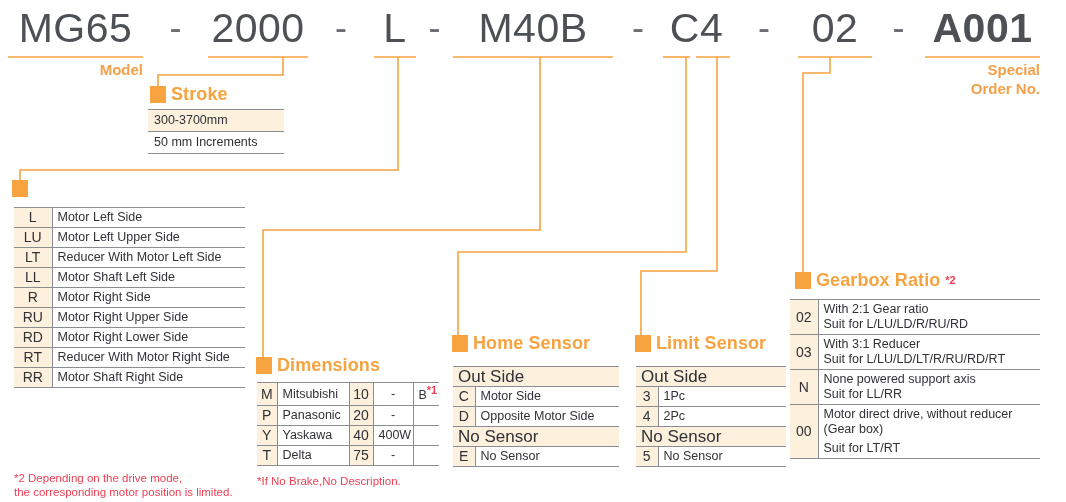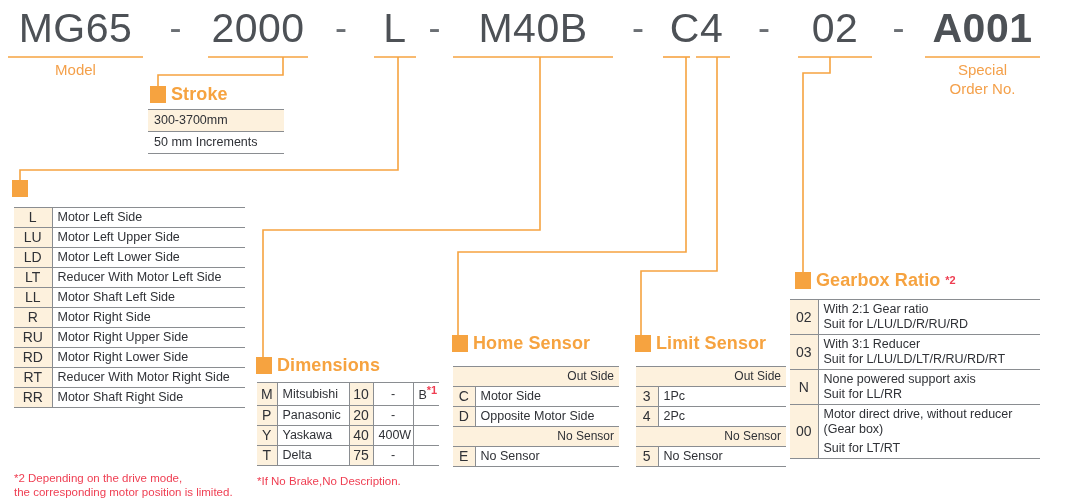--- a/index.html
+++ b/index.html
@@ -35,22 +35,22 @@
     line-height:52px;
     text-align:center;
     white-space:nowrap;
   }
 
   
   .caption{
     position:absolute;
     color:#f4a04a;
     font-size:15px;
-    font-weight:400;
-    text-align:center;
+    font-weight:700;
+    text-align:right;
     line-height:19px;
     white-space:nowrap;
   }
 
   
   .sec-head{
     position:absolute;
     display:flex;
     align-items:center;
     gap:5px;
@@ -91,22 +91,22 @@
   }
   .tbl td.code{
     background:#fdf1dd;
     text-align:center;
     font-size:14px;
     padding:2px 3px;
     border-right:1px solid #8a8d91;
   }
   .tbl td.sub{
     background:#fdf1dd;
-    text-align:right;
-    font-size:12px;
+    text-align:left;
+    font-size:17px;
   }
   .tbl td.cen{text-align:center;}
   .tbl td.inner{border-right:1px solid #8a8d91;}
 
   
   #tbl-stroke td{font-size:12.5px;padding:3px 6px;}
   #tbl-stroke td.hl{background:#fdf1dd;}
 
   
   .footnote{
@@ -203,24 +203,20 @@
     <tbody>
       <tr>
         <td class="code">L</td>
         <td>Motor Left Side</td>
       </tr>
       <tr>
         <td class="code">LU</td>
         <td>Motor Left Upper Side</td>
       </tr>
       <tr>
-        <td class="code">LD</td>
-        <td>Motor Left Lower Side</td>
-      </tr>
-      <tr>
         <td class="code">LT</td>
         <td>Reducer With Motor Left Side</td>
       </tr>
       <tr>
         <td class="code">LL</td>
         <td>Motor Shaft Left Side</td>
       </tr>
       <tr>
         <td class="code">R</td>
         <td>Motor Right Side</td>

